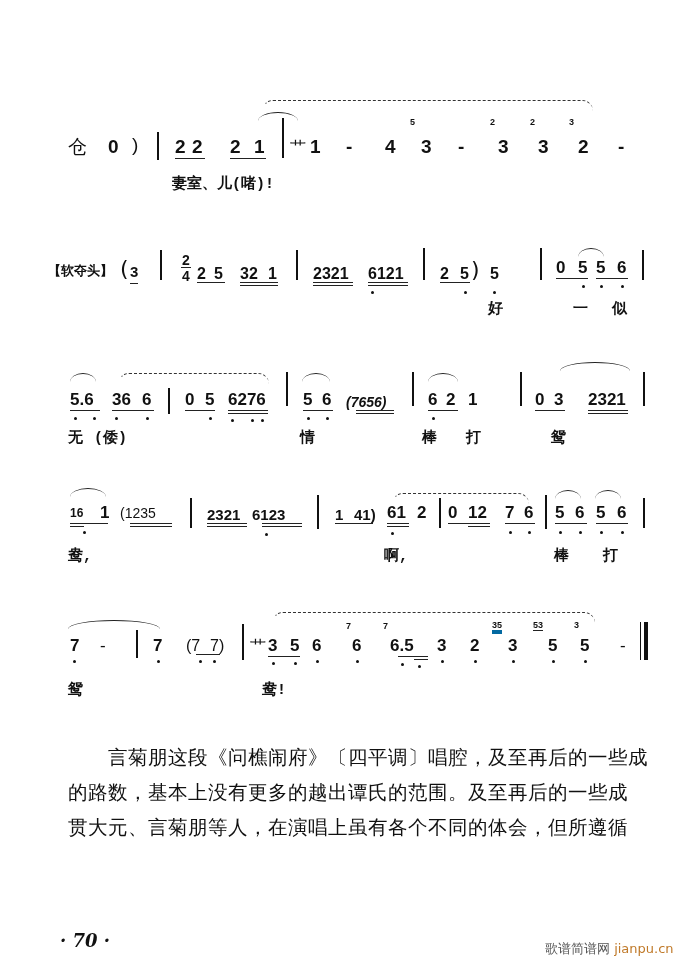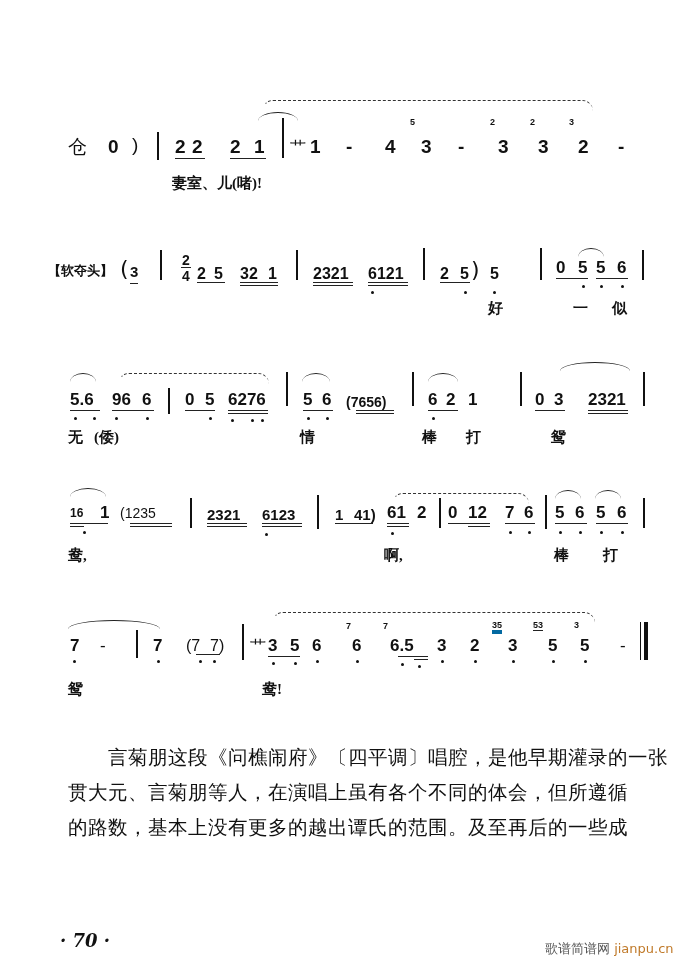--- a/index.html
+++ b/index.html
@@ -1,19 +1,19 @@
 <!DOCTYPE html>
 <html><head>
 <meta charset="utf-8">
 <style>
   html, body { margin:0; padding:0; }
   body { width:690px; height:978px; background:#ffffff; position:relative; overflow:hidden;
          font-family:"DejaVu Sans", sans-serif; color:#111; }
   .n { position:absolute; font-family:"Liberation Sans", sans-serif; font-weight:bold; font-size:19px; line-height:20px; color:#111; }
-  .lyr { position:absolute; font-family:Liberation Serif, serif; font-size:15px; font-weight:bold; color:#111; white-space:nowrap; }
+  .lyr { position:absolute; font-family:Liberation Mono, monospace; font-size:15px; font-weight:bold; color:#111; white-space:nowrap; }
   .bar { position:absolute; width:2px; background:#111; }
   .ul { position:absolute; height:1px; background:#222; }
   .dot { position:absolute; width:3px; height:3px; border-radius:50%; background:#111; }
   .arc { position:absolute; border-top:1.5px solid #222; border-radius:50% 50% 0 0 / 100% 100% 0 0; height:8px; }
   .longarc { position:absolute; border-top:1.5px dashed #333; border-radius:20px 20px 0 0; height:10px; border-left:1px solid transparent; }
   .grace { position:absolute; font-family:"Liberation Sans", sans-serif; font-weight:bold; font-size:9px; line-height:9px; }
   .par { position:absolute; font-family:"DejaVu Sans", sans-serif; font-size:22px; font-weight:normal; }
   .prose { position:absolute; left:70px; width:590px; font-family:"DejaVu Serif", serif; font-size:19.5px; line-height:35px; color:#111; letter-spacing:0.5px; }
   .prose p { margin:0; white-space:nowrap; }
   .pageno { position:absolute; left:60px; top:930px; font-family:"DejaVu Serif", serif; font-style:italic; font-weight:bold; font-size:18px; }
@@ -103,21 +103,21 @@
   <span class="lyr" style="left:612px; top:299px;">似</span>
 </div>
 
 <div>
   <div class="arc" style="left:70px; top:373px; width:26px;"></div>
   <div class="longarc" style="left:118px; top:373px; width:150px;"></div>
   <span class="n" style="left:70px; top:390px; font-size:17px;">5.6</span>
   <div class="ul" style="left:70px; top:410px; width:30px;"></div>
   <div class="dot" style="left:74px; top:417px;"></div>
   <div class="dot" style="left:93px; top:417px;"></div>
-  <span class="n" style="left:112px; top:390px; font-size:17px;">96</span>
+  <span class="n" style="left:112px; top:390px; font-size:17px;">36</span>
   <span class="n" style="left:142px; top:390px; font-size:17px;">6</span>
   <div class="ul" style="left:112px; top:410px; width:42px;"></div>
   <div class="dot" style="left:115px; top:417px;"></div>
   <div class="dot" style="left:146px; top:417px;"></div>
   <div class="bar" style="left:168px; top:388px; height:26px;"></div>
   <span class="n" style="left:185px; top:390px; font-size:17px;">0</span>
   <span class="n" style="left:205px; top:390px; font-size:17px;">5</span>
   <div class="ul" style="left:185px; top:410px; width:30px;"></div>
   <div class="dot" style="left:209px; top:417px;"></div>
   <span class="n" style="left:228px; top:390px; font-size:17px;">6276</span>
@@ -126,21 +126,21 @@
   <div class="dot" style="left:231px; top:419px;"></div>
   <div class="dot" style="left:251px; top:419px;"></div>
   <div class="dot" style="left:261px; top:419px;"></div>
   <div class="bar" style="left:286px; top:372px; height:34px;"></div>
   <div class="arc" style="left:302px; top:373px; width:28px;"></div>
   <span class="n" style="left:303px; top:390px; font-size:17px;">5</span>
   <span class="n" style="left:322px; top:390px; font-size:17px;">6</span>
   <div class="ul" style="left:303px; top:410px; width:30px;"></div>
   <div class="dot" style="left:307px; top:417px;"></div>
   <div class="dot" style="left:326px; top:417px;"></div>
-  <span class="n" style="left:346px; top:392px; font-size:14px;">(7656)</span>
+  <span class="n" style="left:346px; top:392px; font-size:14px;font-style:italic;">(7656)</span>
   <div class="ul" style="left:356px; top:410px; width:38px;"></div>
   <div class="ul" style="left:356px; top:413px; width:38px;"></div>
   <div class="bar" style="left:412px; top:372px; height:34px;"></div>
   <div class="arc" style="left:428px; top:373px; width:30px;"></div>
   <span class="n" style="left:428px; top:390px; font-size:17px;">6</span>
   <span class="n" style="left:446px; top:390px; font-size:17px;">2</span>
   <div class="ul" style="left:428px; top:410px; width:30px;"></div>
   <div class="dot" style="left:432px; top:417px;"></div>
   <span class="n" style="left:468px; top:390px; font-size:17px;">1</span>
   <div class="bar" style="left:520px; top:372px; height:34px;"></div>
@@ -167,21 +167,21 @@
   <div class="ul" style="left:70px; top:526px; width:14px;"></div>
   <div class="dot" style="left:83px; top:531px;"></div>
   <span class="n" style="left:100px; top:503px; font-size:17px;">1</span>
   <span class="n" style="left:120px; top:503px; font-size:14px; font-weight:normal;">(1235</span>
   <div class="ul" style="left:130px; top:523px; width:42px;"></div>
   <div class="ul" style="left:130px; top:526px; width:42px;"></div>
   <div class="bar" style="left:190px; top:498px; height:30px;"></div>
   <span class="n" style="left:207px; top:505px; font-size:15px;">2321</span>
   <div class="ul" style="left:207px; top:523px; width:40px;"></div>
   <div class="ul" style="left:207px; top:526px; width:40px;"></div>
-  <span class="n" style="left:262px; top:505px; font-size:15px;">6123</span>
+  <span class="n" style="left:252px; top:505px; font-size:15px;">6123</span>
   <div class="ul" style="left:262px; top:523px; width:40px;"></div>
   <div class="ul" style="left:262px; top:526px; width:40px;"></div>
   <div class="dot" style="left:265px; top:533px;"></div>
   <div class="bar" style="left:317px; top:495px; height:34px;"></div>
   <div class="longarc" style="left:392px; top:493px; width:136px;"></div>
   <span class="n" style="left:335px; top:505px; font-size:15px;">1</span>
   <span class="n" style="left:354px; top:505px; font-size:15px;">41)</span>
   <div class="ul" style="left:335px; top:523px; width:38px;"></div>
   <span class="n" style="left:387px; top:503px; font-size:17px;">61</span>
   <span class="n" style="left:417px; top:503px; font-size:17px;">2</span>
@@ -264,22 +264,22 @@
   <span class="n" style="left:580px; top:636px; font-size:17px;">5</span>
   <div class="dot" style="left:584px; top:660px;"></div>
   <span class="n" style="left:620px; top:636px; font-size:17px; font-weight:normal;">-</span>
   <div class="bar" style="left:640px; top:622px; height:38px; width:1px;"></div>
   <div class="bar" style="left:644px; top:622px; height:38px; width:4px;"></div>
   <span class="lyr" style="left:68px; top:680px;">鸳</span>
   <span class="lyr" style="left:262px; top:680px;">鸯!</span>
 </div>
 
 <div class="prose" style="top:740px; left:68px;">
-  <p>　　言菊朋这段《问樵闹府》〔四平调〕唱腔，是他早期灌录的一张</p>
+  <p>　　言菊朋这段《问樵闹府》〔四平调〕唱腔，及至再后的一些成</p>
+  <p>的路数，基本上没有更多的越出谭氏的范围。及至再后的一些成</p>
   <p>贯大元、言菊朋等人，在演唱上虽有各个不同的体会，但所遵循</p>
-  <p>的路数，基本上没有更多的越出谭氏的范围。及至再后的一些成</p>
 </div>
 
 <div class="pageno">· 70 ·</div>
 <div class="wm">
   <span>歌谱简谱网</span>
   <span class="en">jianpu.cn</span>
 </div>
 
 </body></html>

